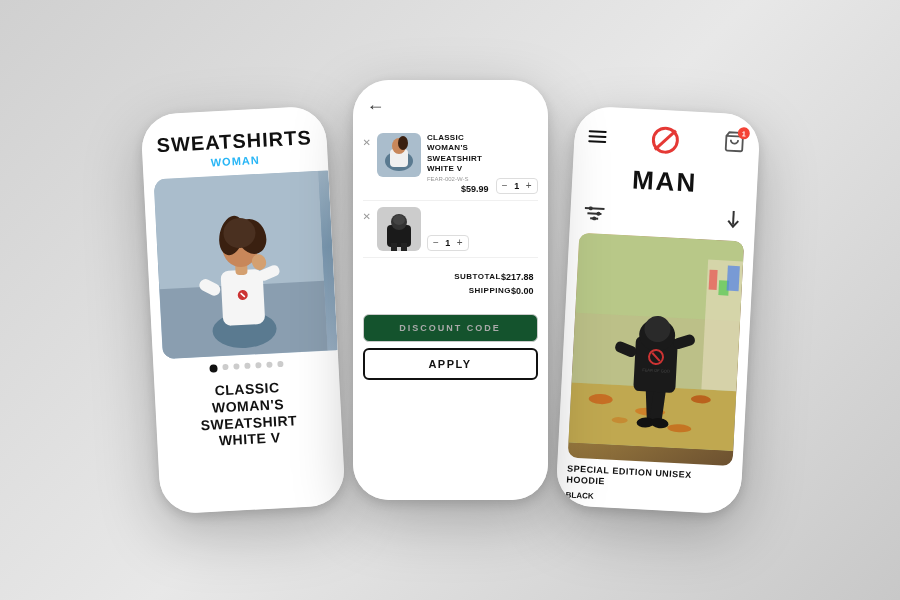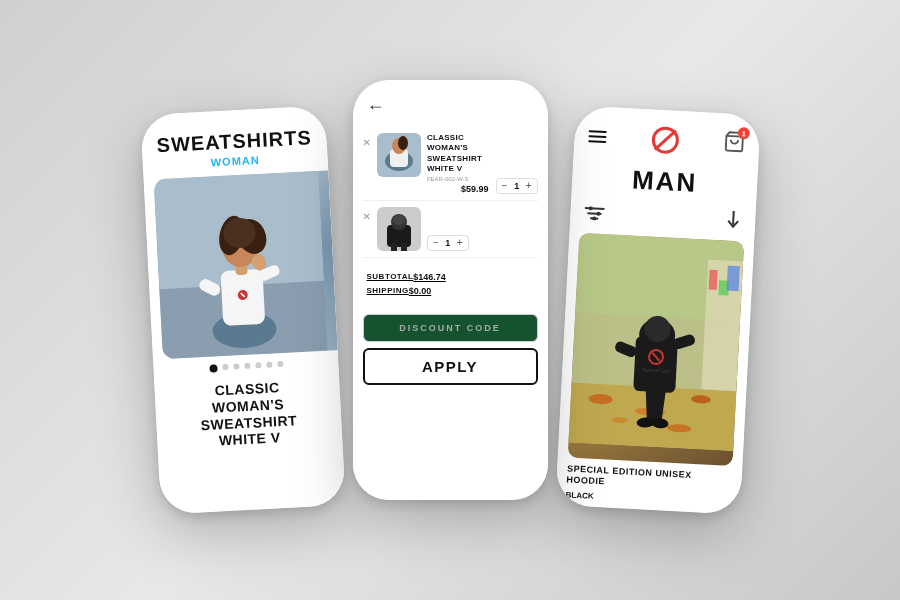--- a/index.html
+++ b/index.html
@@ -227,23 +227,22 @@
       min-width: 10px;
       text-align: center;
     }
 
     .cart-summary {
       padding: 8px 14px 6px;
     }
 
     .summary-row {
       display: flex;
-      justify-content: flex-start;
+      justify-content: flex-end;
       margin-bottom: 4px;
-      text-decoration: underline;
     }
 
     .summary-label {
       font-size: 8px;
       font-weight: 700;
       color: #111;
       text-transform: uppercase;
       letter-spacing: 0.5px;
     }
 
@@ -266,21 +265,21 @@
       text-transform: uppercase;
       background: #14532d;
     }
 
     .apply-btn {
       margin: 6px 10px 10px;
       border: 2px solid #111;
       border-radius: 6px;
       padding: 8px;
       text-align: center;
-      font-size: 15px;
+      font-size: 11px;
       font-weight: 700;
       color: #111;
       letter-spacing: 1.5px;
       text-transform: uppercase;
       cursor: pointer;
       background: #fff;
     }
 
     
     .right-screen {
@@ -489,21 +488,21 @@
             <span class="qty-btn">−</span>
             <span class="qty-num">1</span>
             <span class="qty-btn">+</span>
           </div>
         </div>
       </div>
 
       <div class="cart-summary">
         <div class="summary-row">
           <span class="summary-label">SUBTOTAL</span>
-          <span class="summary-value">$146.74</span>
+          <span class="summary-value">$217.88</span>
         </div>
         <div class="summary-row">
           <span class="summary-label">SHIPPING</span>
           <span class="summary-value">$0.00</span>
         </div>
       </div>
 
       <div class="discount-input">DISCOUNT CODE</div>
       <div class="apply-btn">APPLY</div>
     </div>

